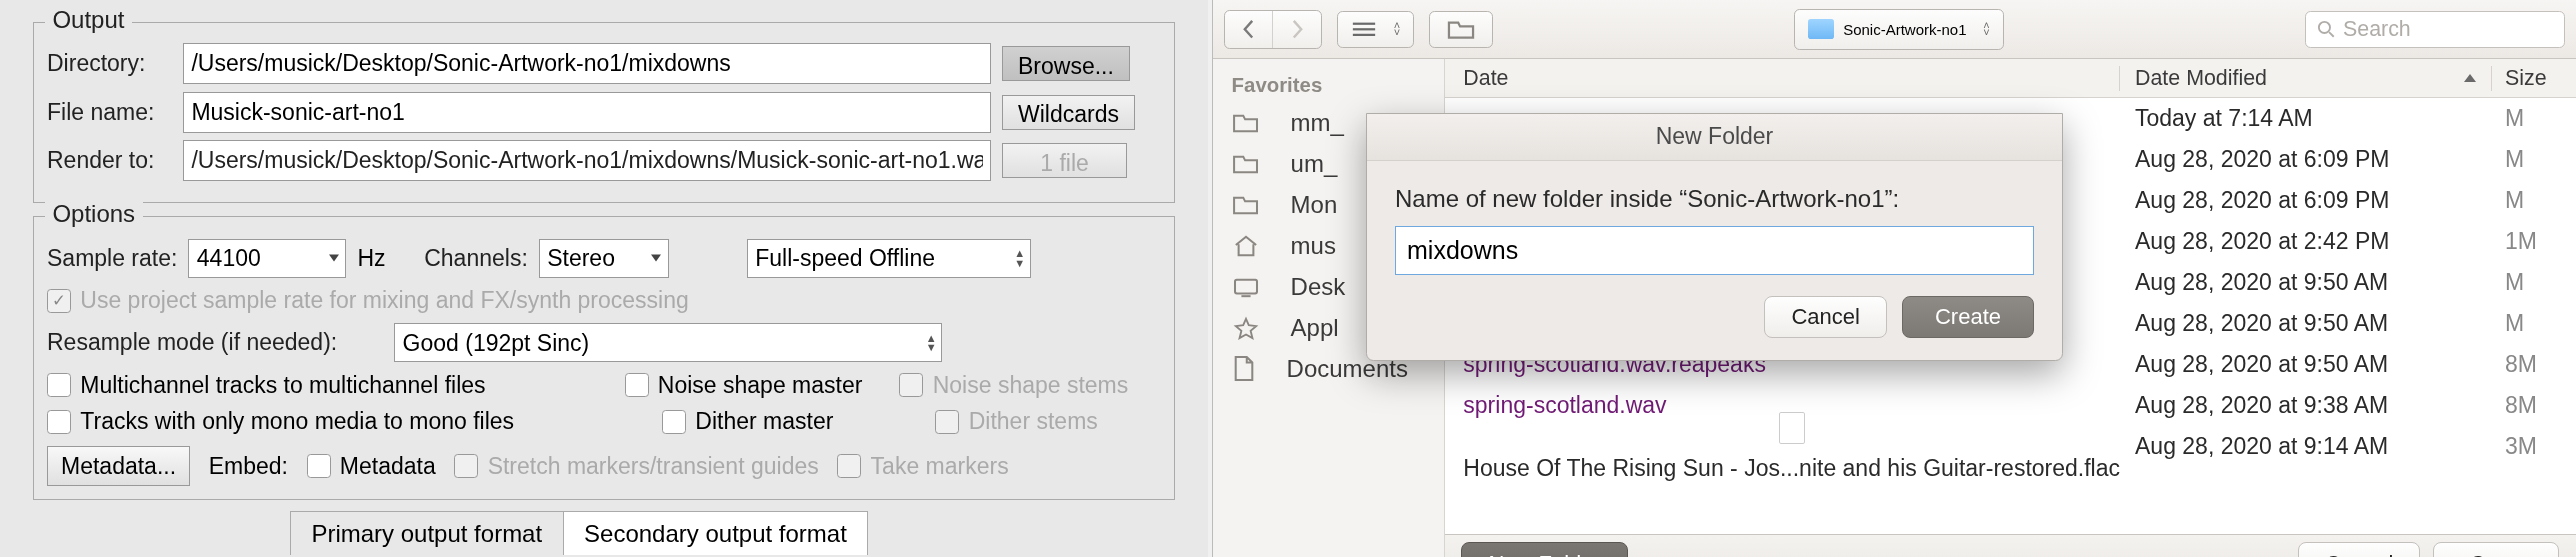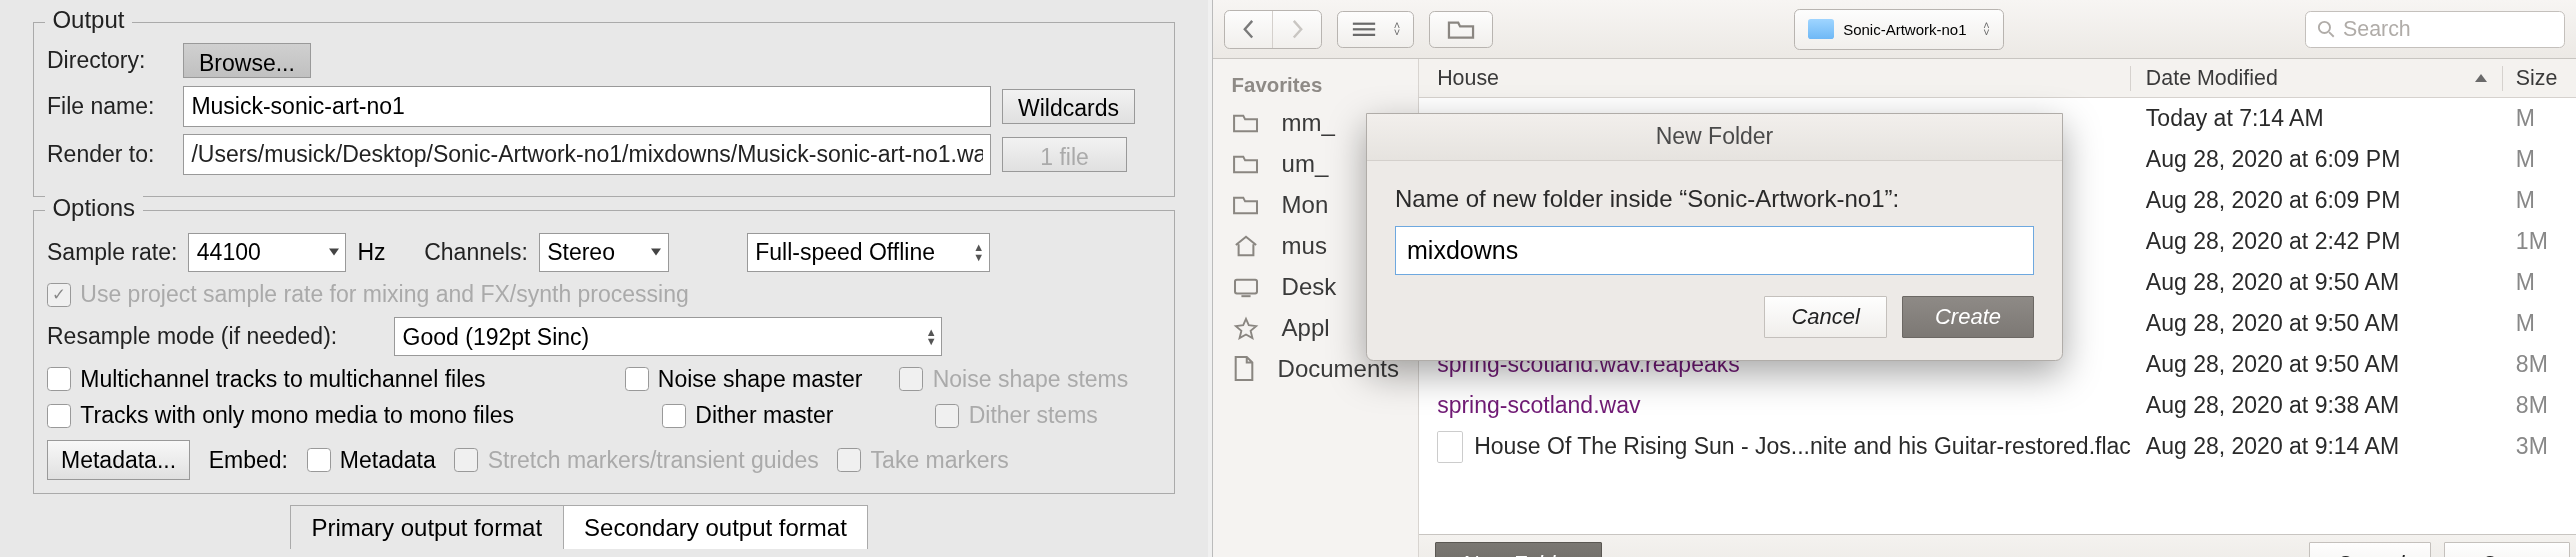--- a/index.html
+++ b/index.html
@@ -42,38 +42,38 @@
 .nav-btn:last-child { border-right: none; }
 .nav-btn.disabled { color: #c9c6c2; }
 .view-seg { display: flex; align-items: center; border: 0.9px solid #b8b4b0; border-radius: 5.6px; background: linear-gradient(#fdfdfd,#f1efec); padding: 0 13px; height: 37px; gap: 9.3px; cursor:pointer; }
 .folder-dropdown { display: flex; align-items: center; gap: 9.3px; border: 0.9px solid #b8b4b0; border-radius: 5.6px; background: linear-gradient(#fdfdfd,#f1efec); padding: 0 13px; height: 41px; margin: 0 auto; cursor:pointer; }
 .folder-ico { width: 26px; height: 20.4px; background: linear-gradient(#9fd5ff,#6fb8f5); border-radius: 2.8px; position: relative; }
 .search-box { display: flex; align-items: center; border: 0.9px solid #c4c0bc; border-radius: 5.6px; background: #fff; padding: 0 11px; height: 37px; width: 260px; color: #b0aca8; font-size: 21.4px; gap:7.4px; }
 
 .finder-body { display: flex; height: 530px; }
 .sidebar { width: 297px; background: #f5f3f1; border-right: 0.9px solid #d8d4d0; padding-top: 9.3px; }
 .sidebar-hdr { color: #8e8a86; font-size: 20.4px; padding: 5.6px 18.6px; font-weight: 600; }
-.sidebar-item { display: flex; align-items: center; gap: 22px; padding: 6.5px 18.6px; font-size: 24px; color: #3a3a3a; cursor:pointer; white-space: nowrap; overflow: hidden; }
+.sidebar-item { display: flex; align-items: center; gap: 31px; padding: 6.5px 18.6px; font-size: 24px; color: #3a3a3a; cursor:pointer; white-space: nowrap; overflow: hidden; }
 .sidebar-item svg { flex-shrink:0; }
 
 .file-area { flex: 1; position: relative; }
 .columns { display: flex; background: #f4f2ef; border-bottom: 0.9px solid #d6d2ce; height: 39px; align-items: center; font-size: 21.4px; color: #3a3a3a; }
 .col-name { flex: 1; padding-left: 18.6px; border-right: 0.9px solid #d6d2ce; }
 .col-date { width: 372px; padding-left: 15px; border-right: 0.9px solid #d6d2ce; display:flex; align-items:center; justify-content:space-between; padding-right:15px; }
 .col-size { width: 84px; padding-left: 13px; }
 .filelist { }
 .file-row { display: flex; align-items: center; height: 41px; font-size: 23px; color: #2a2a2a; }
 .file-row .fname { flex: 1; padding-left: 18.6px; display: flex; align-items: center; gap: 11px; overflow:hidden; white-space:nowrap; color: #701a75; }
-.file-row .fname.visible { color: #2a2a2a; }
+.file-row .fname.visible { color: #2a2a2a; flex-direction: column; }
 .file-row .fdate { width: 372px; padding-left: 15px; color: #2a2a2a; }
 .file-row .fsize { width: 84px; padding-left: 13px; color: #888; }
 .doc-icon { width: 26px; height: 32px; background: #fff; border: 0.9px solid #ccc; border-radius: 1.9px; position: relative; flex-shrink:0; }
 
 .finder-footer { position: absolute; bottom: -3.7px; left: 0; right: 0; height: 59px; background: linear-gradient(#f4f2ef,#e9e6e2); border-top: 0.9px solid #c8c5c1; display: flex; align-items: center; padding: 0 16.7px; gap: 13px; }
-.mac-btn { background: linear-gradient(#fefefe,#f0eeeb); border: 0.9px solid #c4c0bc; border-radius: 1px; padding: 7.4px 26px; font-size: 22px; cursor: pointer; color: #222; font-style: italic; }
+.mac-btn { background: linear-gradient(#fefefe,#f0eeeb); border: 0.9px solid #c4c0bc; border-radius: 8px; padding: 7.4px 26px; font-size: 22px; cursor: pointer; color: #222; }
 .mac-btn.dark { background: linear-gradient(#7a7772,#6a6762); color: #fff; border-color: #5a5752; }
 .spacer { flex: 1; }
 
 
 .modal { position: absolute; left: 1366px; top: 113px; width: 697px; background: #edeae7; border: 0.9px solid #b0aca8; border-radius: 0 0 7.4px 7.4px; box-shadow: 0 13px 37px rgba(0,0,0,0.35); }
 .modal-title { text-align: center; padding: 9.3px; font-size: 23px; color: #4a4a4a; background: linear-gradient(#f2efec,#e6e3df); border-bottom: 0.9px solid #d4d0cc; }
 .modal-body { padding: 24px 28px 20.4px 28px; }
 .modal-label { font-size: 24px; color: #2a2a2a; margin-bottom: 13px; }
 .modal-input { width: 100%; border: 1.9px solid #6ea8df; background: #fff; padding: 9.3px 11px; font-size: 25px; outline: none; }
 .modal-footer { display: flex; justify-content: flex-end; gap: 15px; padding: 0 28px 22px 28px; }
@@ -86,20 +86,21 @@
 </style>
 </head>
 <body>
 
 <div class="render-panel">
 
   <div class="section" style="margin-top:22px;">
     <div class="section-title">Output</div>
     <div class="row">
       <span class="label">Directory:</span>
+      <input class="text-input" value="/Users/musick/Desktop/Sonic-Artwork-no1/mixdowns" style="">
       <button class="btn-gray active">Browse...</button>
     </div>
     <div class="row">
       <span class="label">File name:</span>
       <input class="text-input" value="Musick-sonic-art-no1" style="">
       <button class="btn-gray">Wildcards</button>
     </div>
     <div class="row">
       <span class="label">Render to:</span>
       <input class="text-input readonly" readonly="" value="/Users/musick/Desktop/Sonic-Artwork-no1/mixdowns/Musick-sonic-art-no1.wav" style="">
@@ -110,21 +111,21 @@
   <div class="section options">
     <div class="section-title">Options</div>
     <div class="row">
       <span class="label2">Sample rate:</span>
       <span class="select-wrap"><select class="select" style="width:158px"><option>44100</option></select></span>
       <span>Hz</span>
       <span style="width:16.7px"></span>
       <span class="label2">Channels:</span>
       <span class="select-wrap"><select class="select" style="width:130px"><option>Stereo</option></select></span>
       <span style="width:56px"></span>
-      <span class="select-wrap updown"><select class="select" style="width:243px"><option>Full-speed Offline</option></select><span class="updown-arrows">▲<br>▼</span></span>
+      <span class="select-wrap updown"><select class="select" style="width:284px"><option>Full-speed Offline</option></select><span class="updown-arrows">▲<br>▼</span></span>
     </div>
     <div class="row">
       <label class="checkbox disabled">
           <span class="box">✓</span>
           <span>Use project sample rate for mixing and FX/synth processing</span>
         </label>
     </div>
     <div class="row">
       <span class="label2" style="min-width:auto">Resample mode (if needed):</span>
       <span style="width:35px"></span>
@@ -272,21 +273,21 @@
           <div class="sidebar-item">
             <svg width="24" height="28" viewBox="0 0 26 30">
               <path d="M4 2 L16 2 L22 8 L22 27 L4 27 Z M16 2 L16 8 L22 8" stroke="#8a8681" stroke-width="2.2" fill="none"></path>
             </svg>
             <span>Documents</span>
           </div>
         </div>
     </div>
     <div class="file-area">
       <div class="columns">
-        <div class="col-name">House</div>
+        <div class="col-name">Date</div>
         <div class="col-date">
             <span>Date Modified</span>
             <span class="sort-caret"></span>
           </div>
         <div class="col-size">Size</div>
       </div>
       <div class="filelist" id="filelist">
           <div class="file-row">
             <div class="fname">
               <span></span>

